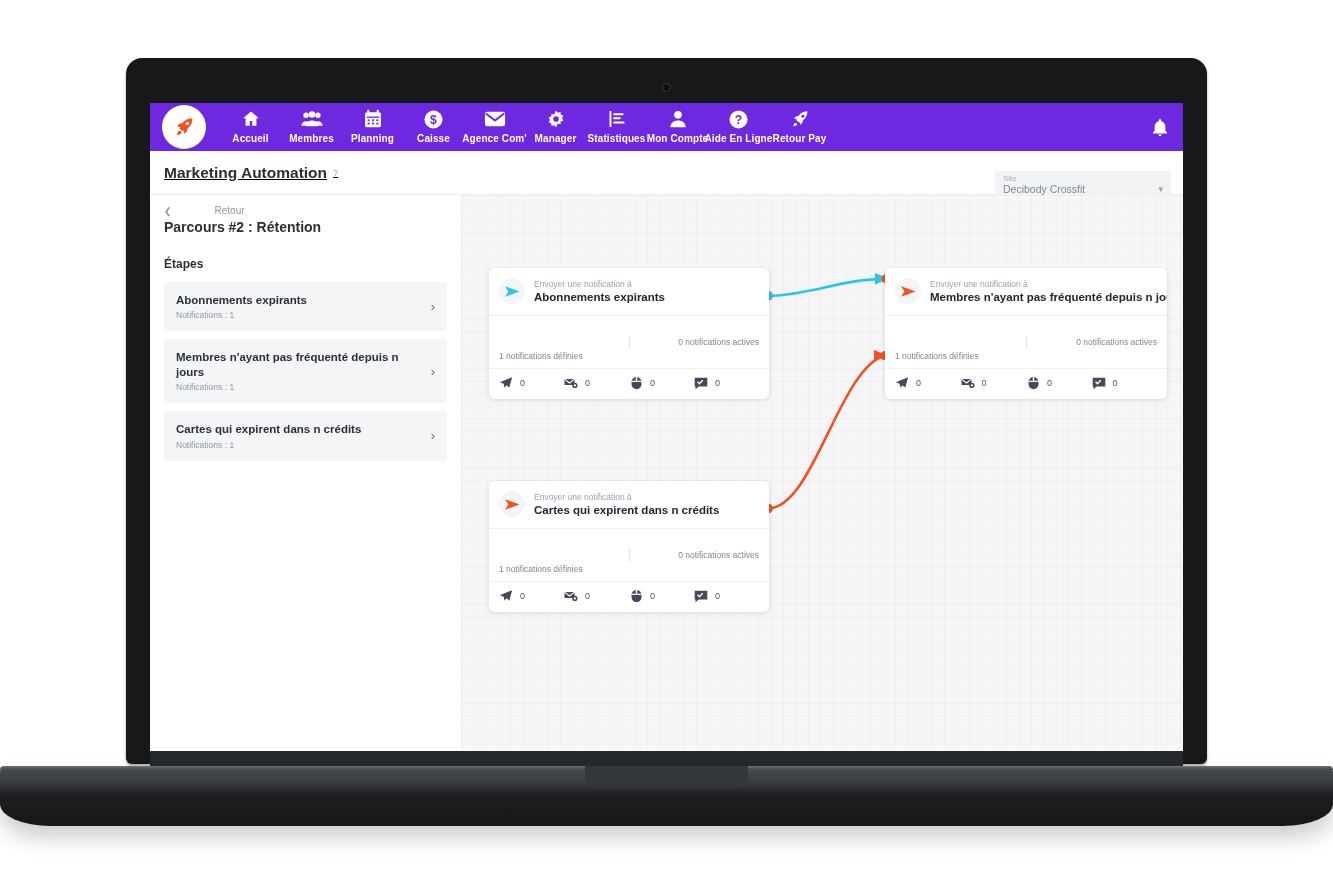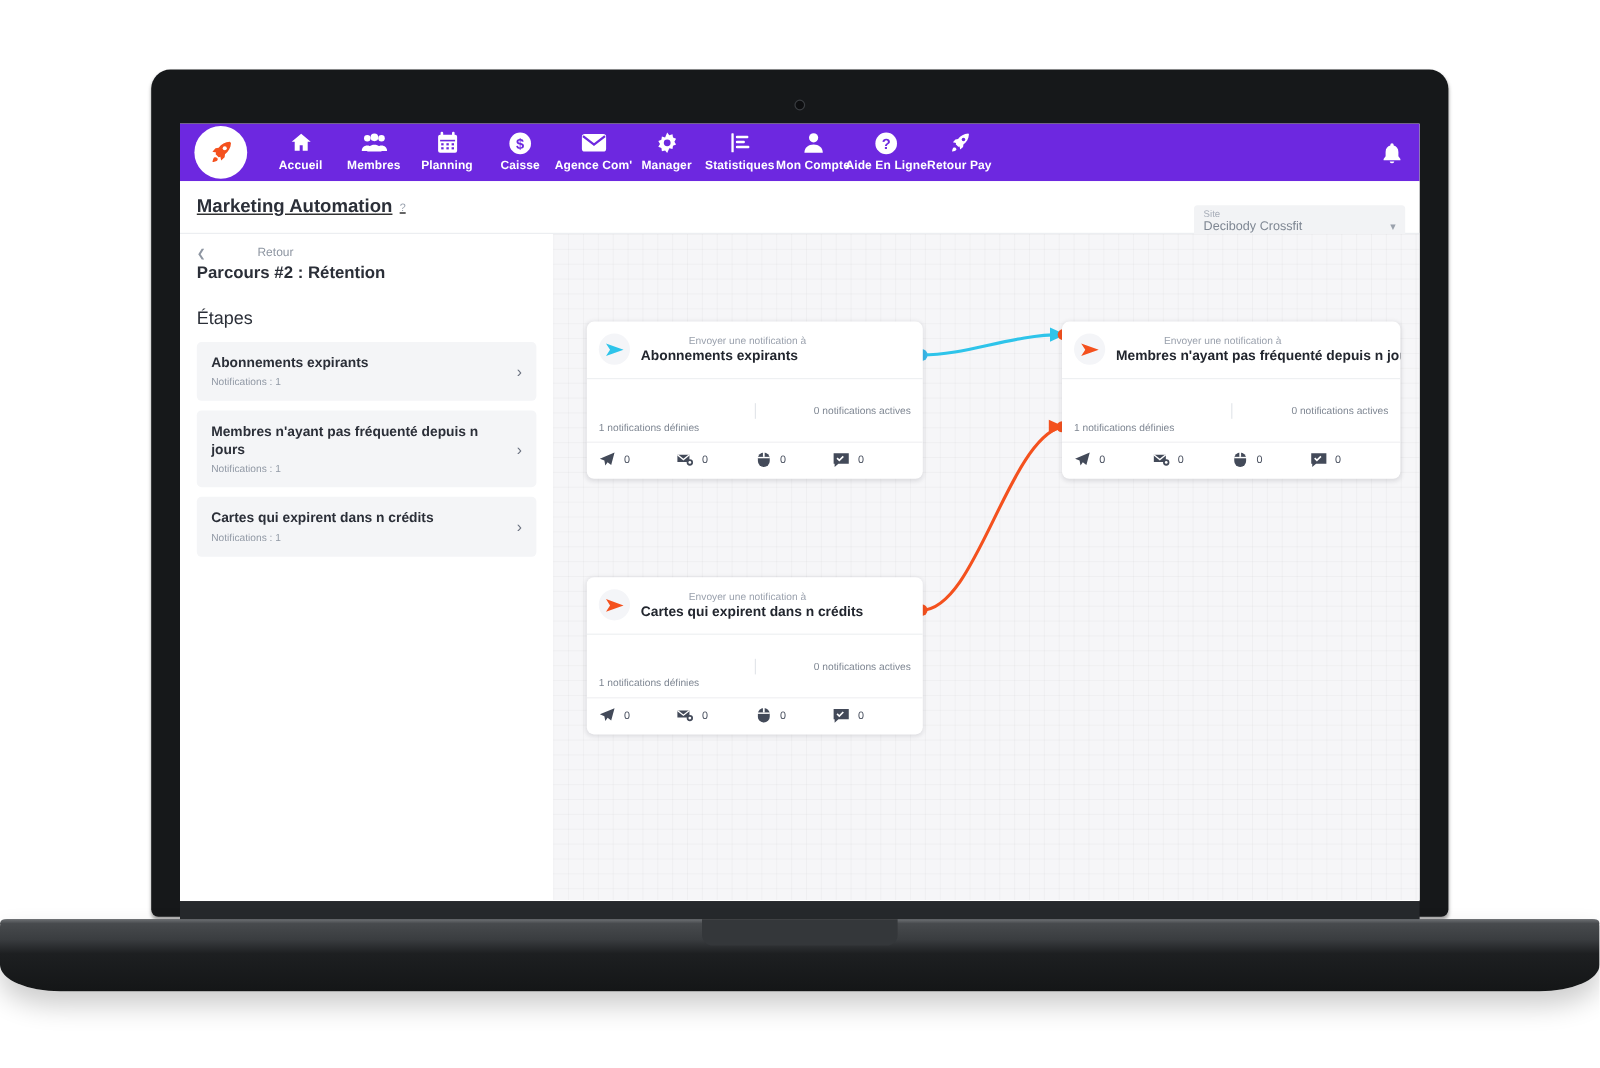--- a/index.html
+++ b/index.html
@@ -105,21 +105,21 @@
 
   
   #body-area { display:flex; height:calc(648px - 48px - 45px); background:#fff; }
 
   
   #sidebar { width:311px; flex:none; background:#fff; padding:10px 14px 0 14px; }
   #back-link { display:flex; align-items:center; gap:4px; cursor:pointer; margin-bottom:3px; }
   #back-chev { font-size:9px; color:#8e96a2; }
   #back-text { font-size:10px; color:#8e96a2;padding-left:39px; }
   #parcours-title { font-size:14px; font-weight:bold; color:#2b2f38; margin-bottom:22px; }
-  #etapes-heading { font-size:15px; font-weight:normal; color:#2b2f38; margin-bottom:11px; }
+  #etapes-heading { font-size:12px; font-weight:bold; color:#2b2f38; margin-bottom:11px; }
   .step-card {
     background:#f4f5f7; border-radius:4px; padding:11px 12px;
     display:flex; align-items:center; justify-content:space-between;
     margin-bottom:8px; cursor:pointer; min-height:46px;
   }
   .step-texts { }
   .step-name { font-size:11.5px; color:#2b2f38; font-weight:600; line-height:1.25; }
   .step-sub { font-size:8.5px; color:#9199a5; margin-top:3px; }
   .step-chev { font-size:13px; color:#6b7280; padding-left:8px; }
 
@@ -138,21 +138,21 @@
     position:absolute; background:#fff; border-radius:6px;
     box-shadow:0 1px 4px rgba(20,25,40,.13);
     width:280px; overflow:hidden;
   }
   .node-head { display:flex; align-items:center; padding:10px 12px 11px 10px; gap:9px; }
   .node-icon-wrap {
     width:26px; height:26px; border-radius:50%; background:#f4f5f8; flex:none;
     display:flex; align-items:center; justify-content:center;
   }
   .node-head-texts { min-width:0; }
-  .node-kicker { font-size:8.5px; color:#9aa1ad; line-height:1.2;margin-left:40px; }
+  .node-kicker { font-size:8.5px; color:#9aa1ad; line-height:1.2; }
   .node-title { font-size:11.5px; font-weight:bold; color:#22262e; margin-top:2px; white-space:nowrap; }
   .node-stats {
     display:flex; align-items:center; border-top:1px solid #eef0f2;
     padding:7px 10px 7px 10px; font-size:8.5px; color:#7e8692;
   }
   .stat-left { flex:1;margin-top:28px; }
   .stat-div { width:1px; height:13px; background:#e3e6ea; }
   .stat-right { flex:1; text-align:right; }
   .node-metrics {
     display:flex; border-top:1px solid #f0f1f3; padding:7px 10px 9px 10px;

